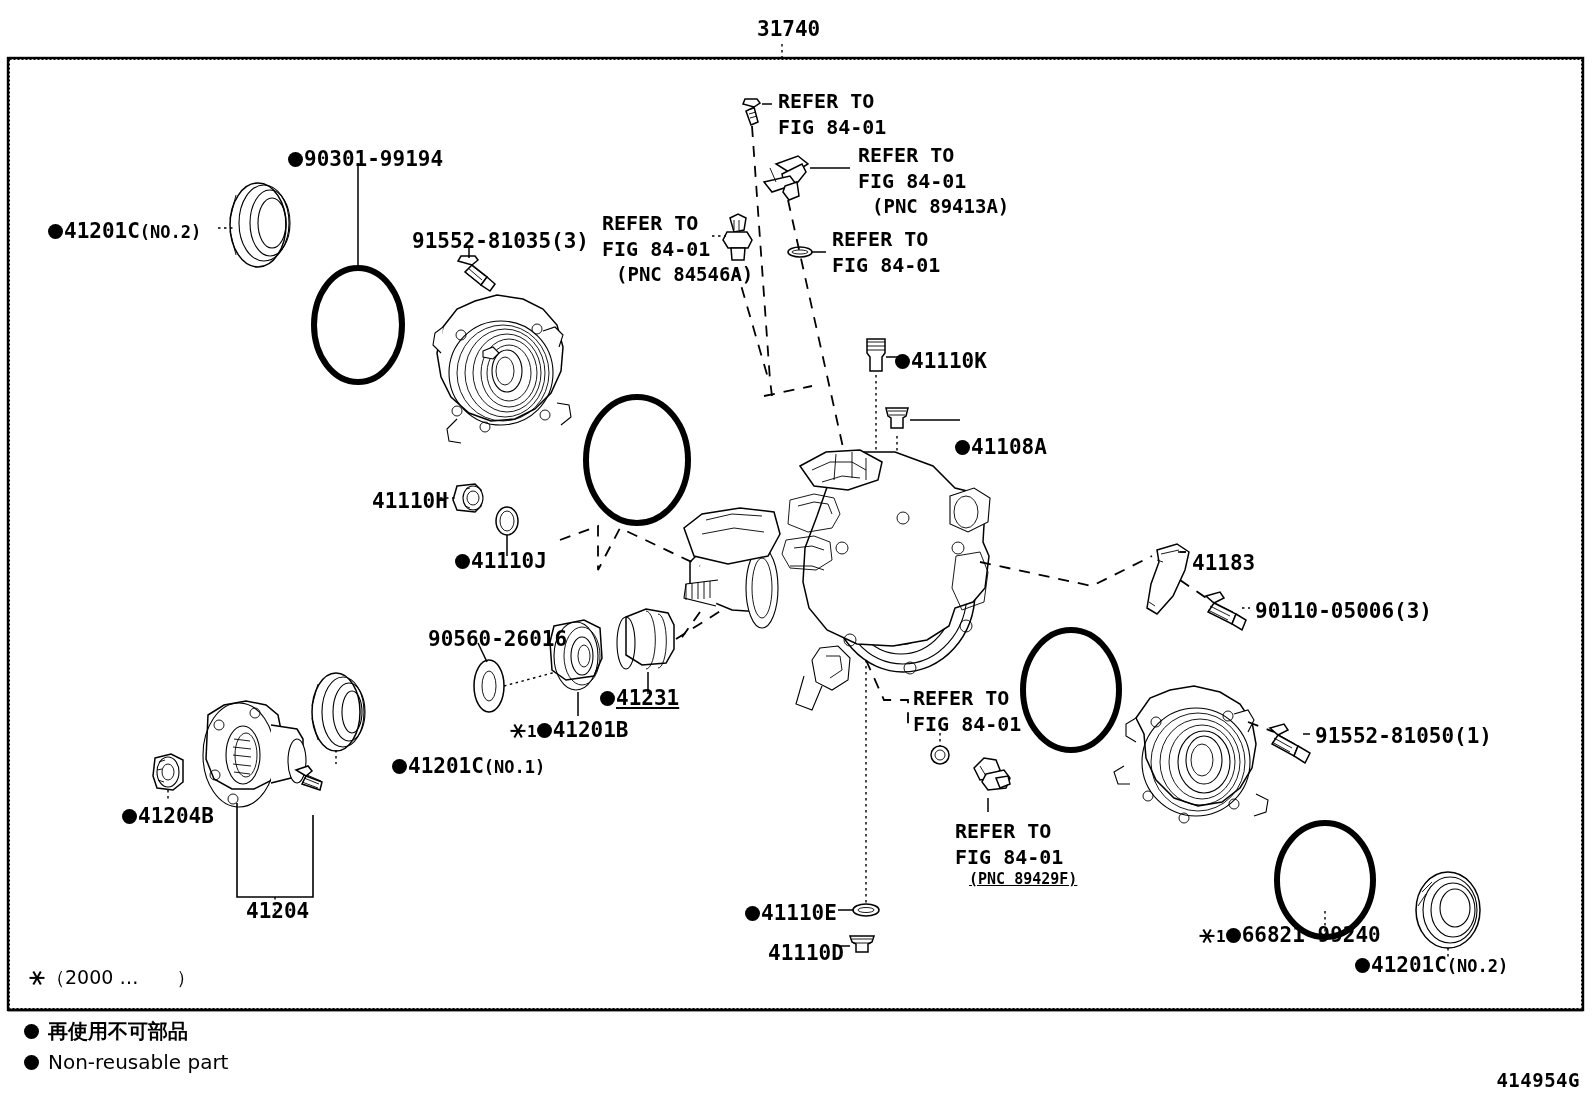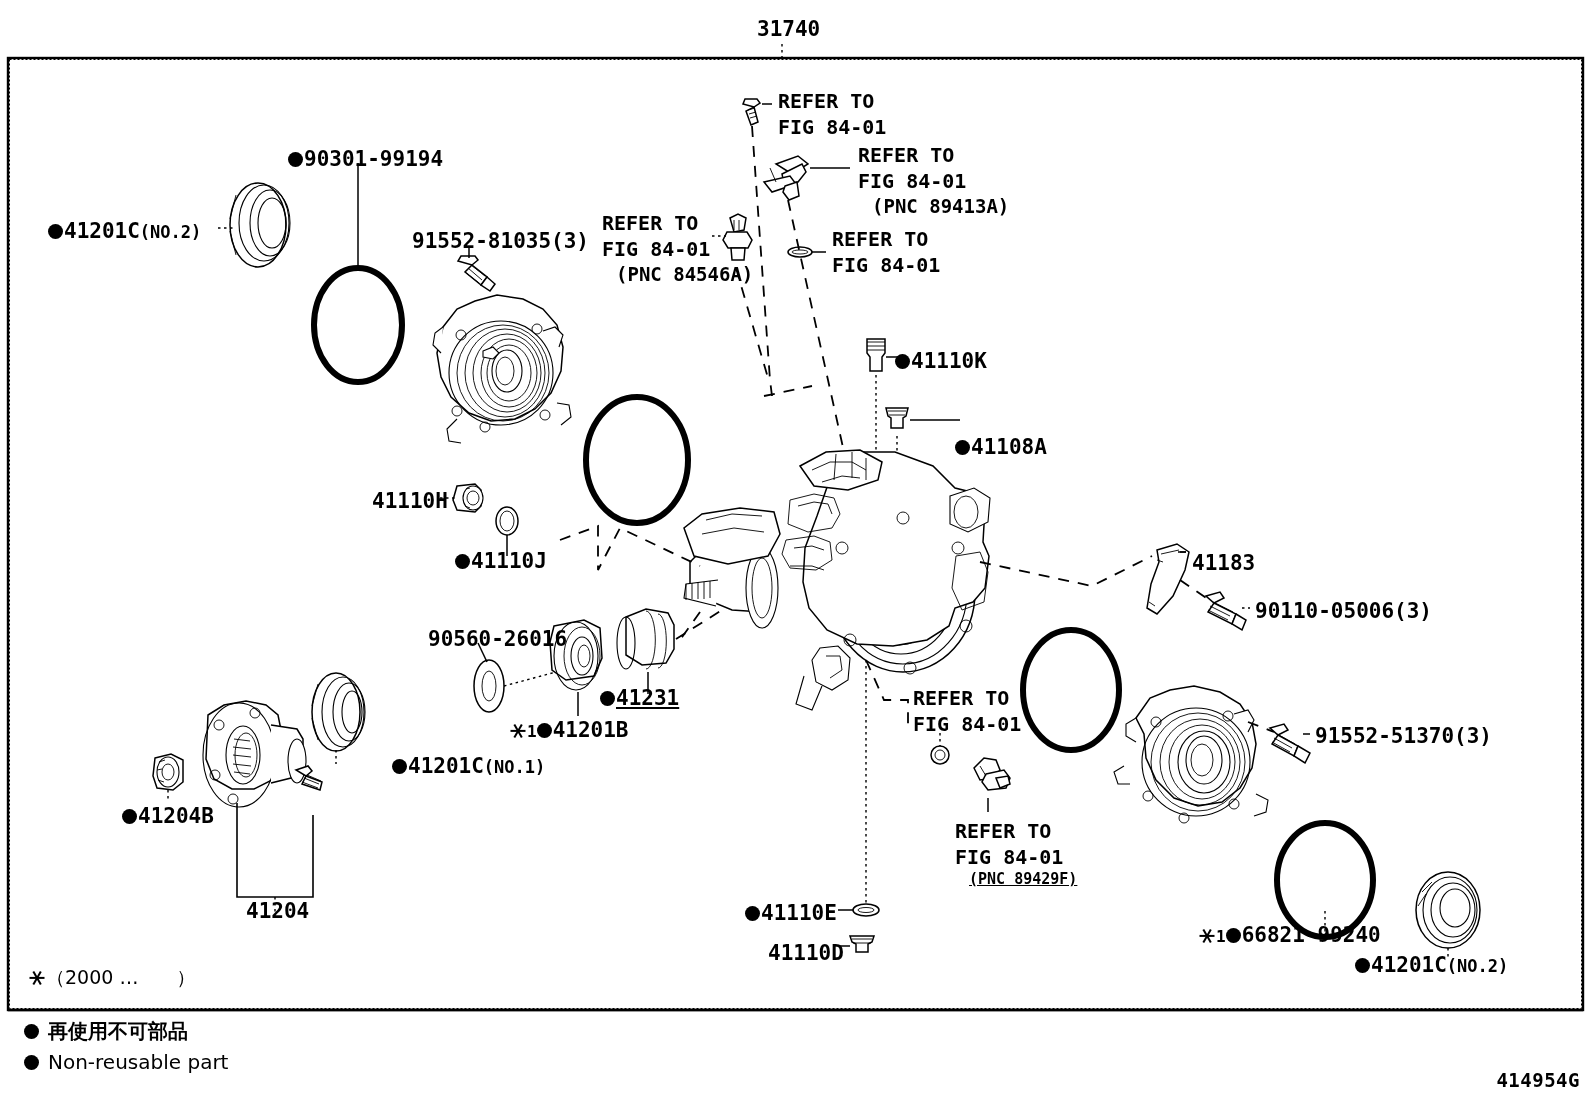--- a/index.html
+++ b/index.html
@@ -427,21 +427,21 @@
       <div class="lbl" style="left: 428px; top: 626px;"><span>90560-26016</span></div>
       <div class="lbl" style="left: 392px; top: 753px;"><span class="dot"></span><span>41201C</span><span class="sm" style="font-size: 17px;">(NO.1)</span></div>
       <div class="lbl" style="left: 509px; top: 717px;"><span class="kome"><i></i><i></i><i></i></span><span style="font-size: 16px;">1</span><span class="dot"></span><span>41201B</span></div>
       <div class="lbl" style="left: 600px; top: 685px; text-decoration: underline;"><span class="dot"></span><span>41231</span></div>
       <div class="lbl" style="left: 122px; top: 803px;"><span class="dot"></span><span>41204B</span></div>
       <div class="lbl" style="left: 246px; top: 898px;"><span>41204</span></div>
       <div class="lbl" style="left: 895px; top: 348px;"><span class="dot"></span><span>41110K</span></div>
       <div class="lbl" style="left: 955px; top: 409px; margin-top: 25px;"><span class="dot"></span><span>41108A</span></div>
       <div class="lbl" style="left: 1192px; top: 550px;"><span>41183</span></div>
       <div class="lbl" style="left: 1255px; top: 598px;"><span>90110-05006(3)</span></div>
-      <div class="lbl" style="left: 1315px; top: 723px;"><span>91552-51370(3)</span></div>
+      <div class="lbl" style="left: 1315px; top: 723px;"><span>91552-81050(1)</span></div>
       <div class="lbl" style="left: 745px; top: 900px;"><span class="dot"></span><span>41110E</span></div>
       <div class="lbl" style="left: 768px; top: 940px;"><span>41110D</span></div>
       <div class="lbl" style="left: 1198px; top: 922px;"><span class="kome"><i></i><i></i><i></i></span><span style="font-size: 16px;">1</span><span class="dot"></span><span>66821-99240</span></div>
       <div class="lbl" style="left: 1355px; top: 952px;"><span class="dot"></span><span>41201C</span><span class="sm" style="font-size: 17px;">(NO.2)</span></div>
     </div>
 
   <div id="refer-labels">
       <div class="lbl refer" style="left: 778px; top: 88px;">
         <span>REFER TO</span>
         <span>FIG 84-01</span>

